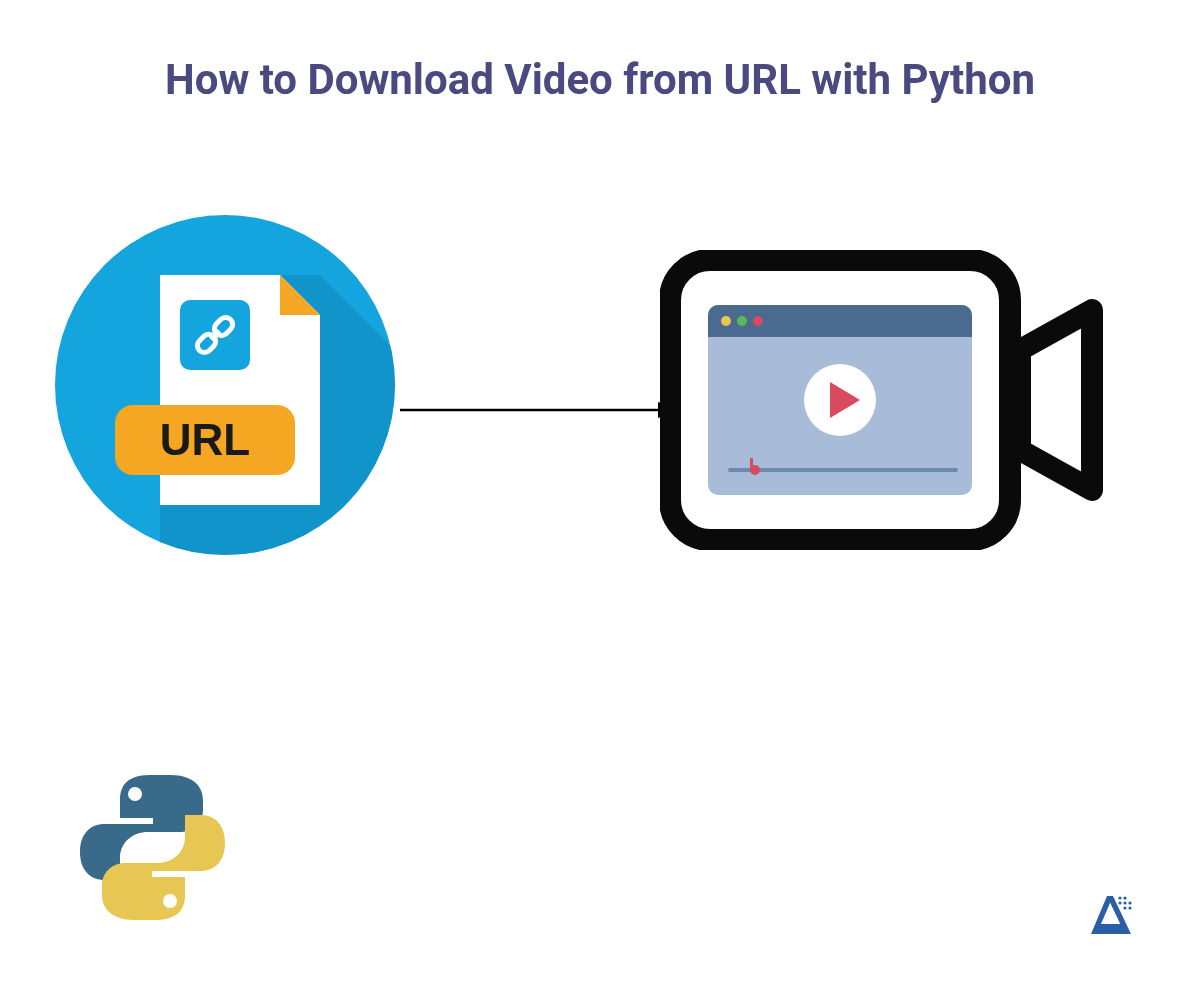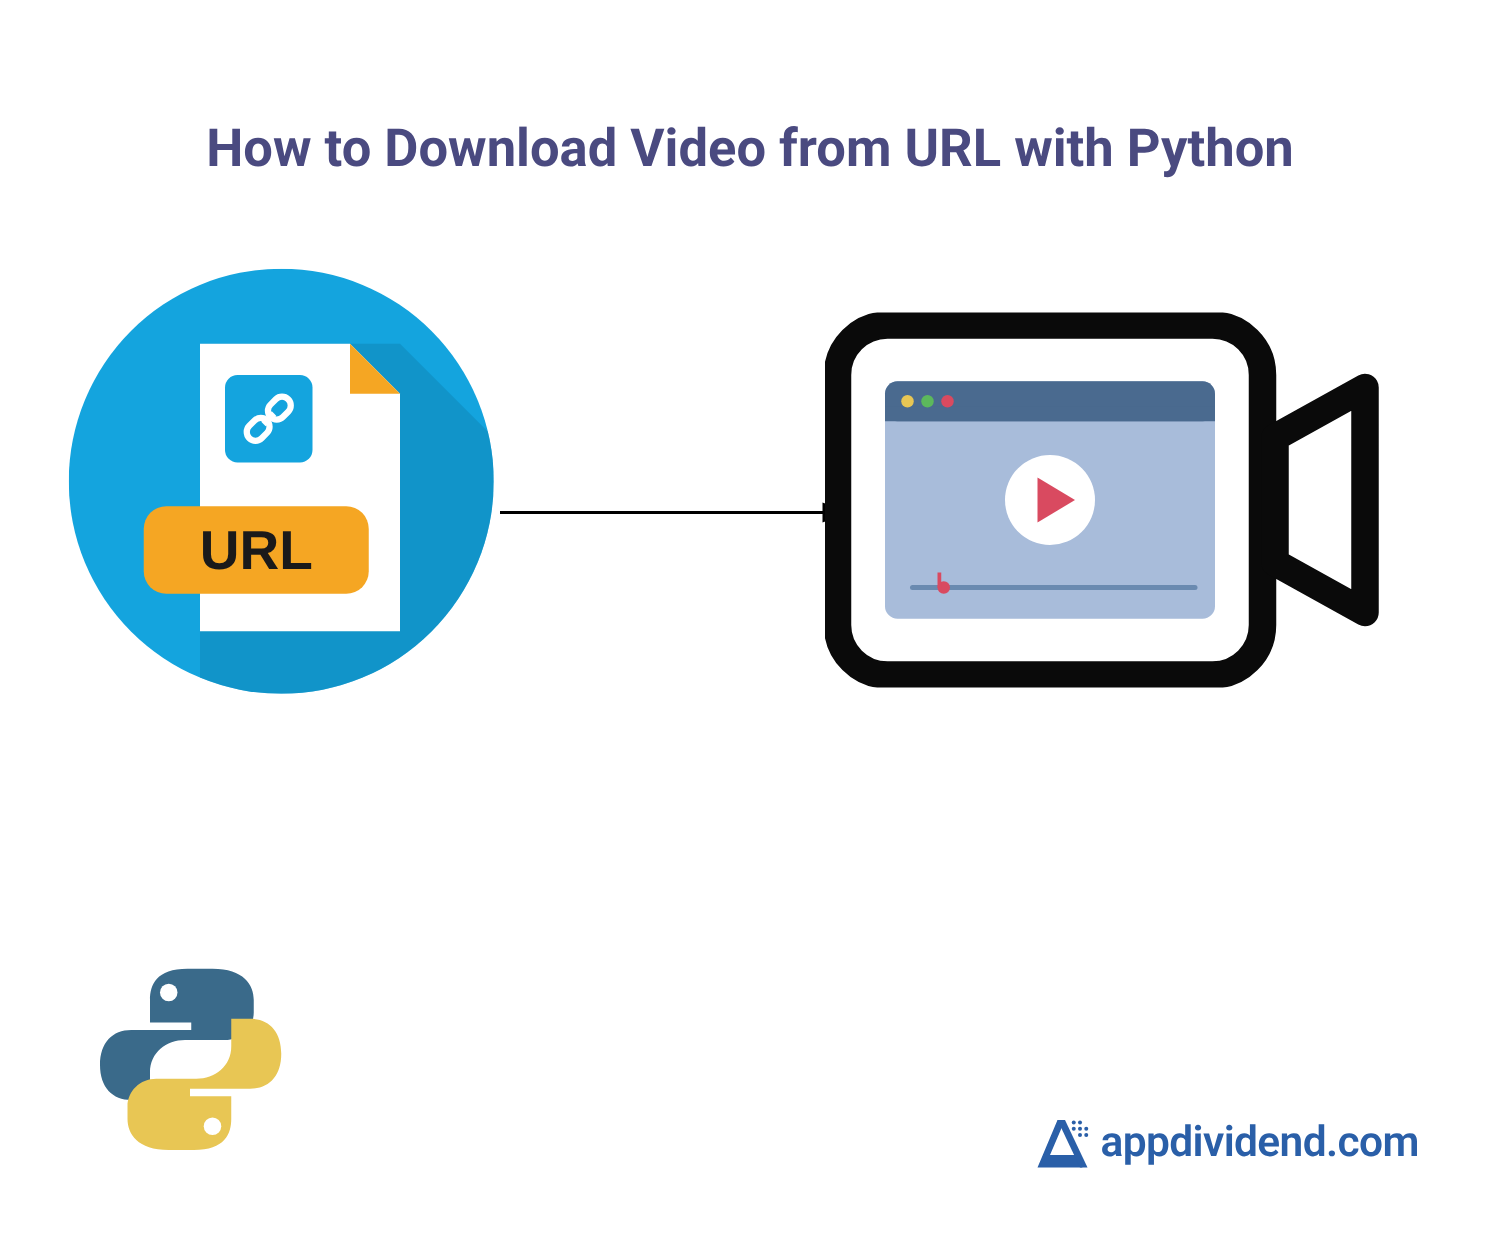--- a/index.html
+++ b/index.html
@@ -13,21 +13,20 @@
   }
   .title {
     position: absolute;
     top: 55px;
     left: 0;
     width: 100%;
     text-align: center;
     font-size: 42px;
     font-weight: 700;
     color: #4a4a80;
-    margin-top: 40px;
   }
   .url-circle {
     position: absolute;
     top: 215px;
     left: 55px;
     width: 340px;
     height: 340px;
   }
   .video-camera {
     position: absolute;
@@ -153,14 +152,13 @@
     <path d="M8 46 L24 8 L30 8 L18 36 L38 36 L44 46 Z" fill="#2a5fa8"></path>
     <path d="M24 8 L30 8 L48 46 L42 46 Z" fill="#2a5fa8"></path>
     <circle cx="37" cy="10" r="1.6" fill="#2a5fa8"></circle>
     <circle cx="42" cy="10" r="1.6" fill="#2a5fa8"></circle>
     <circle cx="37" cy="15" r="1.6" fill="#2a5fa8"></circle>
     <circle cx="42" cy="15" r="1.6" fill="#2a5fa8"></circle>
     <circle cx="47" cy="15" r="1.6" fill="#2a5fa8"></circle>
     <circle cx="42" cy="20" r="1.6" fill="#2a5fa8"></circle>
     <circle cx="47" cy="20" r="1.6" fill="#2a5fa8"></circle>
   </svg>
-  <span class="brand-text">appdividend.com</span>
 </div>
 
 </body></html>

